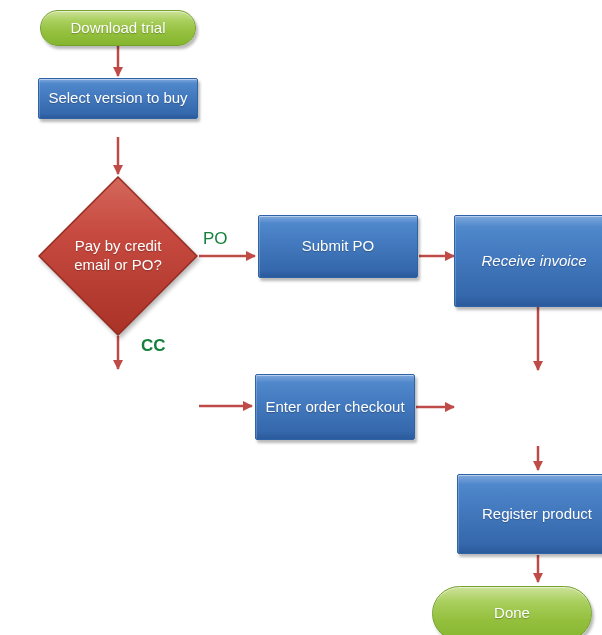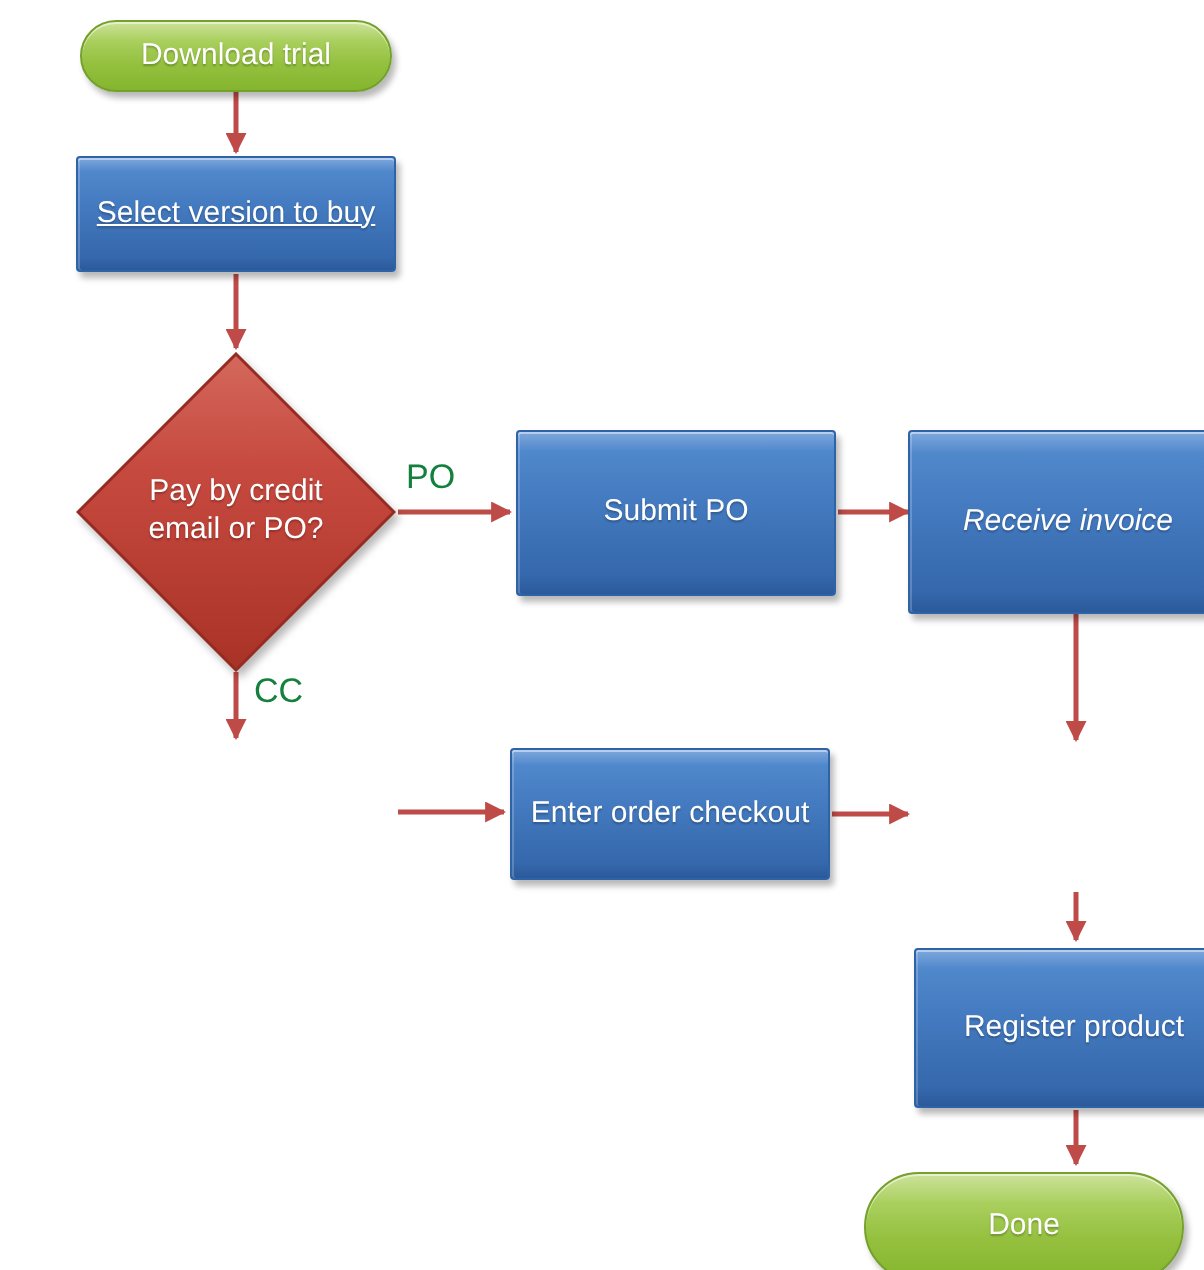--- a/index.html
+++ b/index.html
@@ -36,32 +36,32 @@
     white-space:pre-line;text-shadow:0 1px 1px rgba(0,0,0,0.25);pointer-events:none;
   }
   .doc-lbl{height:58px;}
 
   .edge-label{
     position:absolute;font-size:17px;color:#15803d;
   }
 
   
   #n-download{left:14px;top:10px;width:156px;height:36px;}
-  #n-select{left:12px;top:78px;width:160px;height:58px;text-decoration:underline;}
+  #n-select{left:12px;top:78px;width:160px;height:41px;}
   #n-decision{left:12px;top:176px;width:160px;height:160px;}
-  #n-submitpo{left:232px;top:215px;width:160px;height:83px;}
+  #n-submitpo{left:232px;top:215px;width:160px;height:63px;}
   #n-invoice{left:428px;top:215px;width:160px;height:92px;font-style:italic;}
   #n-checkout{left:12px;top:373px;width:160px;height:65px;}
   #n-enterorder{left:229px;top:374px;width:160px;height:66px;}
   #n-confirm{left:431px;top:374px;width:160px;height:74px;}
   #n-register{left:431px;top:474px;width:160px;height:80px;}
   #n-done{left:406px;top:586px;width:160px;height:55px;}
 
   #lbl-po{left:177px;top:229px;}
-  #lbl-cc{left:101px;top:336px;}
+  #lbl-cc{left:115px;top:336px;font-weight:bold;}
 </style>
 </head>
 <body>
 
 <div class="canvas">
 
   <svg class="edges" viewBox="0 0 602 635">
     <defs>
       <marker id="arrow" viewBox="0 0 10 10" refX="9" refY="5" markerWidth="4.2" markerHeight="4.2" orient="auto-start-reverse">
         <path d="M0,0 L10,5 L0,10 z" fill="#BE4B48"></path>

